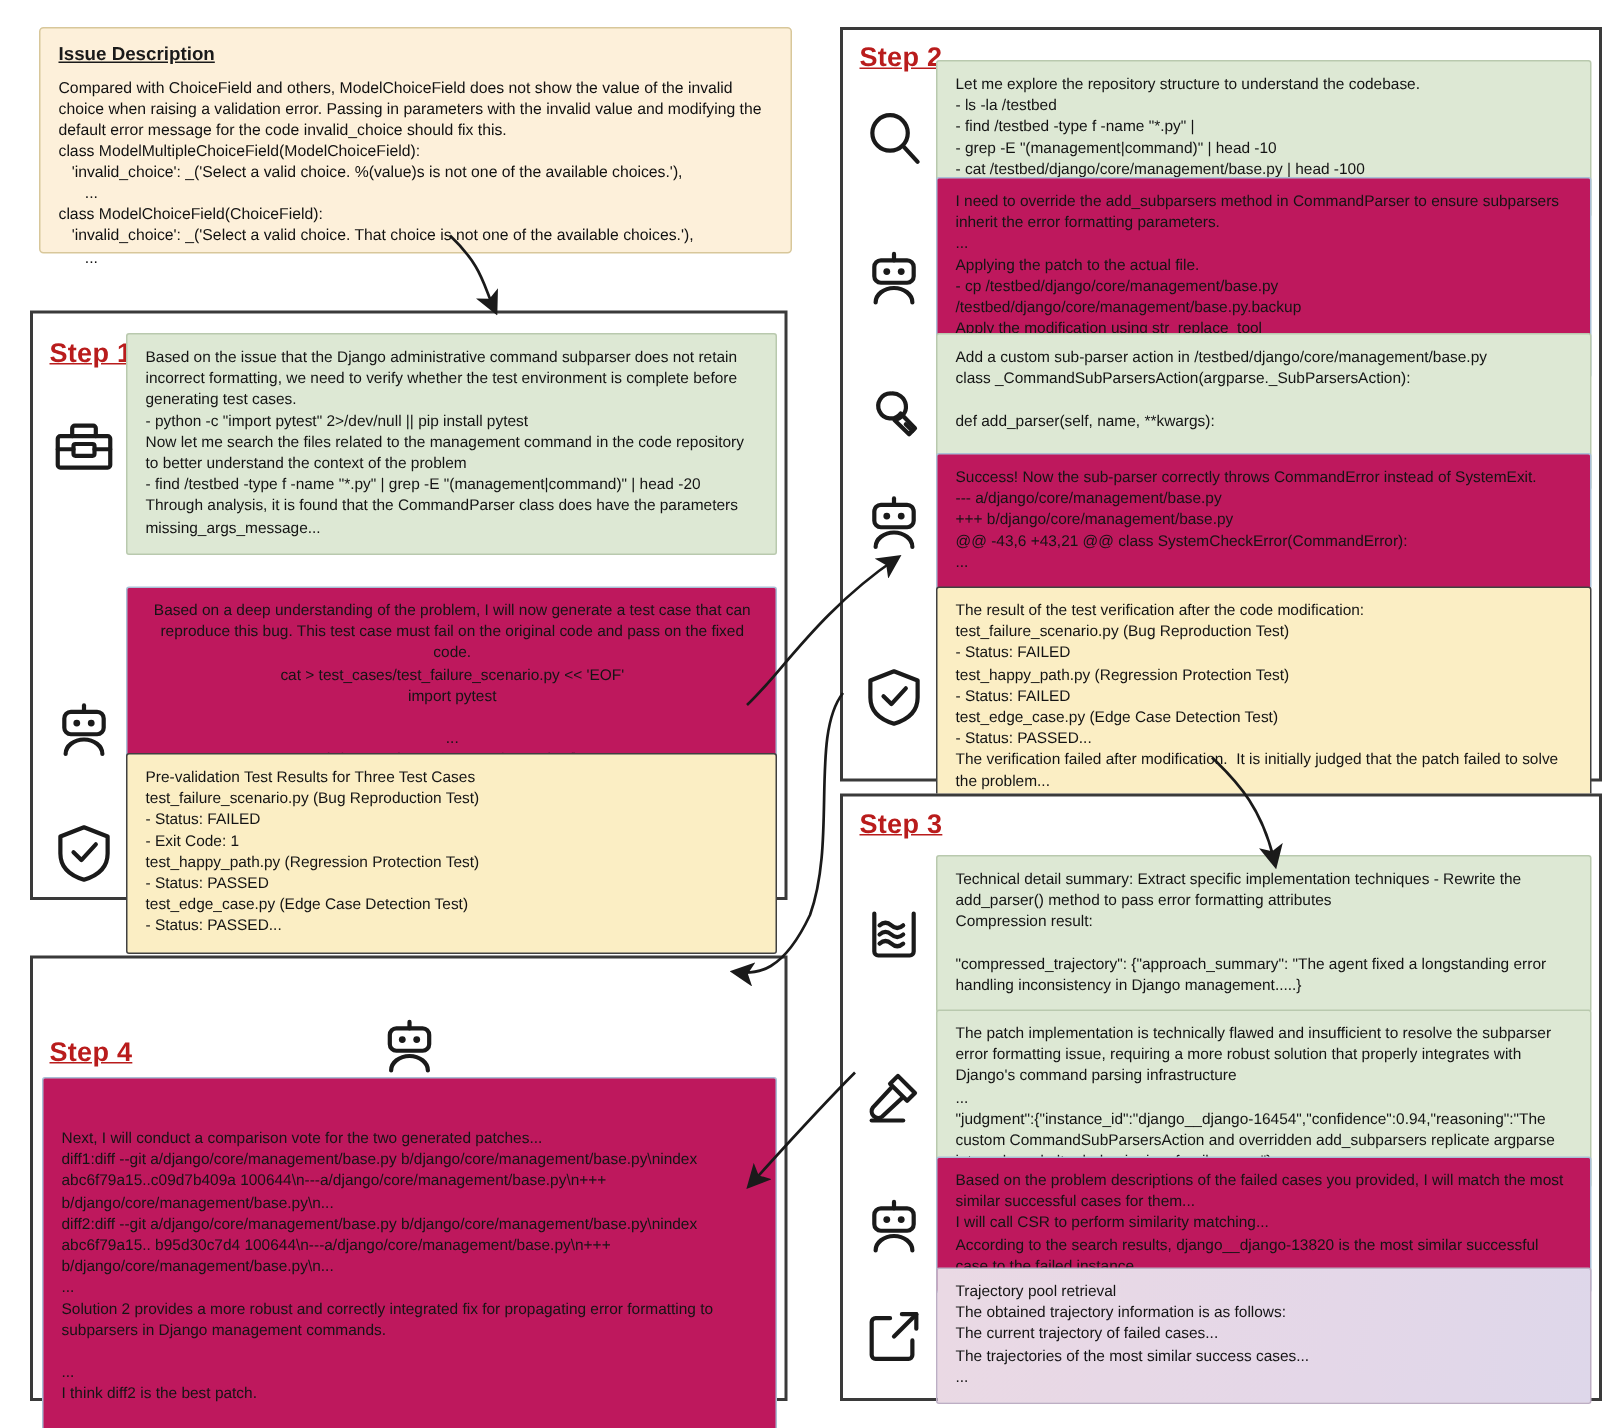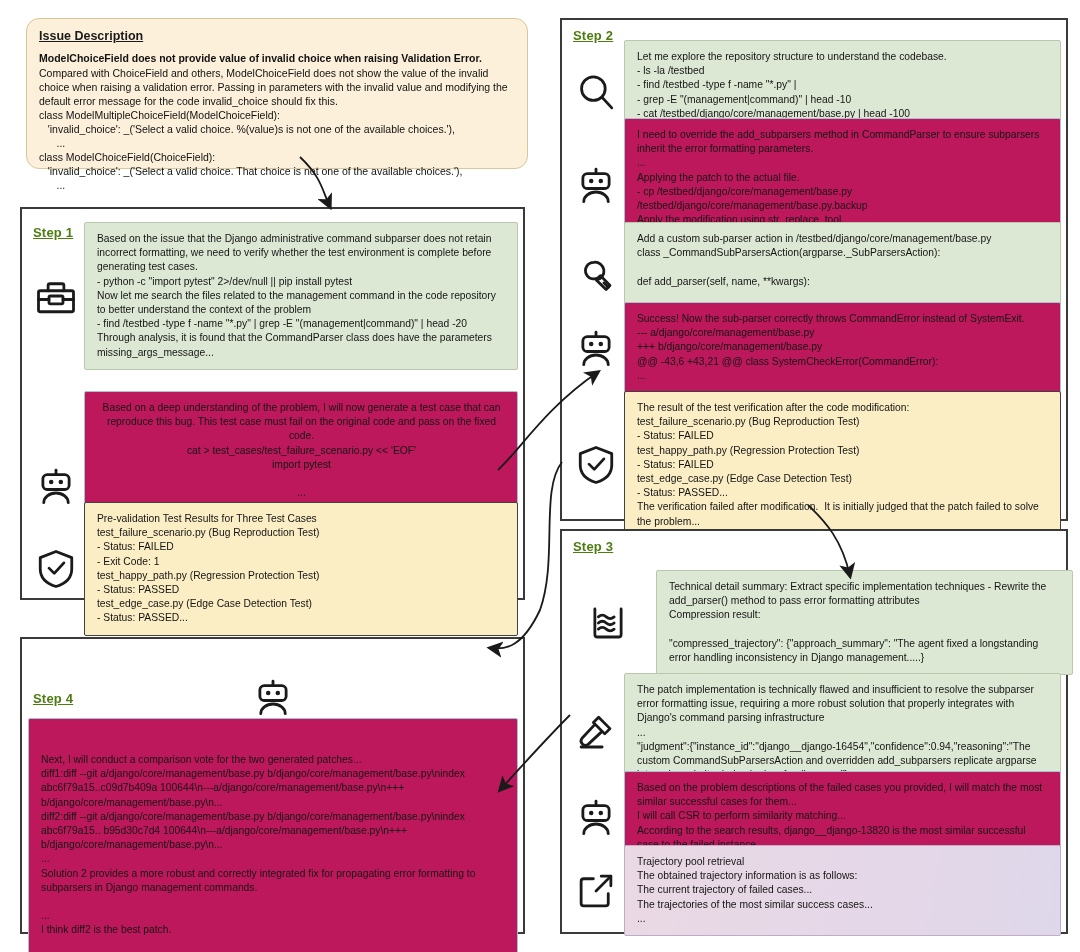--- a/index.html
+++ b/index.html
@@ -11,32 +11,32 @@
   }
   #root { position: relative; width: 1080px; height: 952px; overflow: hidden; }
 
   .panel {
     position: absolute;
     border: 2px solid #3a3a3a;
     background: #ffffff;
   }
   .panel-title {
     position: absolute;
-    font-size: 13px;
+    font-size: 18px;
     font-weight: bold;
-    color: #4d7c0f;
+    color: #b91c1c;
     text-decoration: underline;
     letter-spacing: .2px;
   }
 
   .issue-box {
     position: absolute;
     background: #fdf0da;
     border: 1.5px solid #d8c79a;
-    border-radius: 13px;
+    border-radius: 3px;
     padding: 10px 12px 8px 12px;
   }
   .issue-title {
     font-size: 12.5px;
     font-weight: bold;
     text-decoration: underline;
     color: #1a1a1a;
     margin-bottom: 9px;
   }
   .issue-head {
@@ -79,21 +79,20 @@
   
   #arrows { position: absolute; left: 0; top: 0; width: 1080px; height: 952px; pointer-events: none; }
 </style>
 </head>
 <body>
 
 <div id="root">
 
   <div class="issue-box" style="left:26px; top:18px; width:502px; height:151px;">
     <div class="issue-title">Issue Description</div>
-    <div class="issue-head">ModelChoiceField does not provide value of invalid choice when raising Validation Error.</div>
     <div class="issue-body">Compared with ChoiceField and others, ModelChoiceField does not show the value of the invalid choice when raising a validation error. Passing in parameters with the invalid value and modifying the default error message for the code invalid_choice should fix this.
 class ModelMultipleChoiceField(ModelChoiceField):
    'invalid_choice': _('Select a valid choice. %(value)s is not one of the available choices.'),
       ...
 class ModelChoiceField(ChoiceField):
    'invalid_choice': _('Select a valid choice. That choice is not one of the available choices.'),
       ...</div>
   </div>
 
   <div class="panel" style="left:20px; top:207px; width:505px; height:393px;">
@@ -262,21 +261,21 @@
 - Status: FAILED
 test_edge_case.py (Edge Case Detection Test)
 - Status: PASSED...
 The verification failed after modification.  It is initially judged that the patch failed to solve the problem...</div>
   </div>
 
   <div class="panel" style="left:560px; top:529px; width:508px; height:405px;">
   </div>
   <div class="panel-title" style="left:573px; top:539px;">Step 3</div>
 
-  <div class="row" style="left:580px; top:570px; width:493px;gap:20px;">
+  <div class="row" style="left:568px; top:570px; width:493px;">
     <div class="icon-cell">
       <svg class="ic" width="42" height="42" viewBox="0 0 48 48" fill="none" stroke="#1a1a1a" stroke-width="3.2" stroke-linejoin="round" stroke-linecap="round">
         <path d="M9 8 V37 a3 3 0 0 0 3 3 h24 a3 3 0 0 0 3-3 V8"></path>
         <path d="M13 17 q4.5 -4 9 0 t9 0"></path>
         <path d="M13 24 q4.5 -4 9 0 t9 0"></path>
         <path d="M13 31 q4.5 -4 9 0 t9 0"></path>
       </svg>
     </div>
     <div class="bubble bub-green">Technical detail summary: Extract specific implementation techniques - Rewrite the add_parser() method to pass error formatting attributes
 Compression result:

